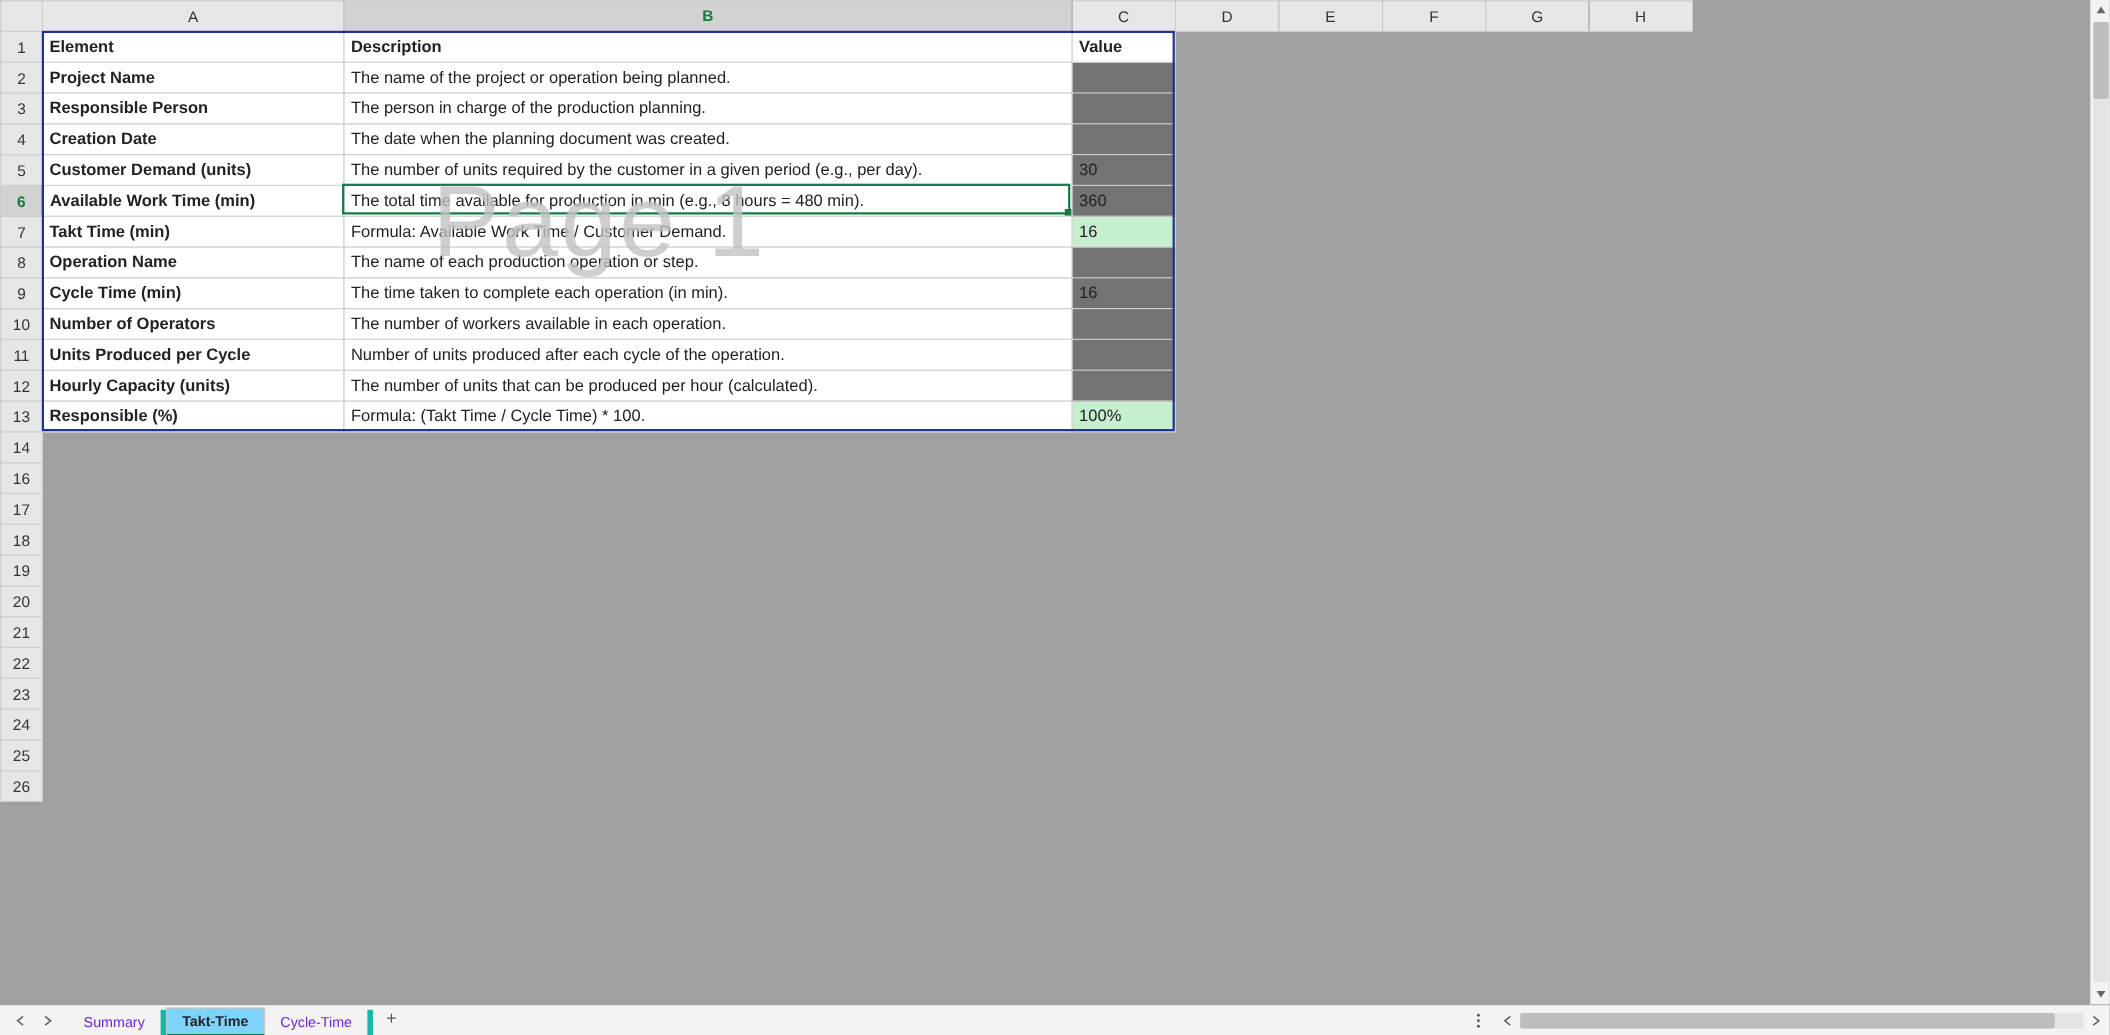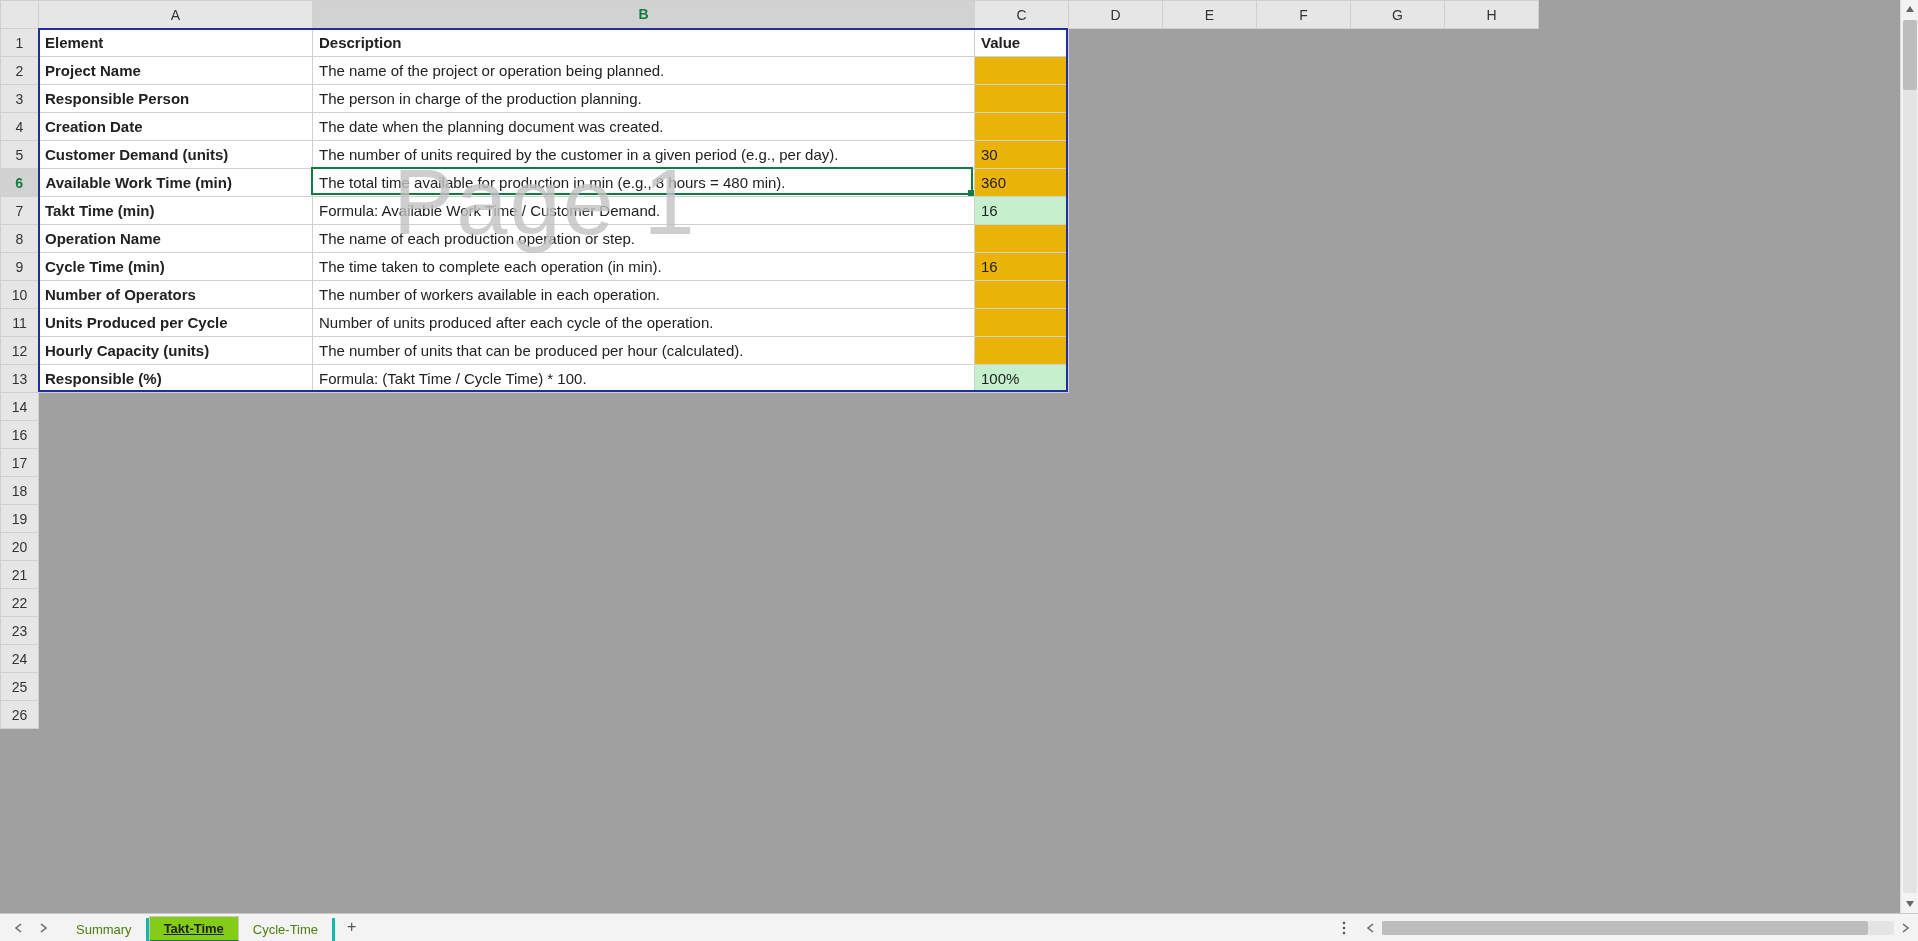--- a/index.html
+++ b/index.html
@@ -15,40 +15,40 @@
   
   .corner { background: #e6e6e6; width: 38px; border-right: 1px solid #b5b5b5; border-bottom: 1px solid #b5b5b5; }
   th.colhead { background: #e6e6e6; color: #333; font-weight: normal; text-align: center; border-bottom: 1px solid #b5b5b5; border-right: 1px solid #d0d0d0; position: relative; }
   th.colhead.sel { background: #d2d2d2; color: #107c41; font-weight: 600; border-bottom: 2px solid #107c41; }
   th.rowhead { background: #e6e6e6; color: #333; font-weight: normal; text-align: center; border-right: 1px solid #b5b5b5; width: 38px; }
   th.rowhead.sel { background: #d2d2d2; color: #107c41; font-weight: 600; border-right: 2px solid #107c41; }
 
   td.cell { background: #ffffff; padding: 2px 6px; font-size: 15px; color: #222; }
   td.cell.bold { font-weight: 700; }
   td.cell.center { text-align: left; }
-  td.cell.shaded { background: #eab308; }
+  td.cell.shaded { background: #737373; }
   td.cell.green { background: #c6efce; }
   td.cell.empty { background: transparent; border: none; }
 
   
   .print-border { position: absolute; border: 2px solid #1f2f9c; pointer-events: none; }
   
   .sel-cell { position: absolute; border: 2px solid #107c41; pointer-events: none; }
   .sel-handle { position: absolute; width: 6px; height: 6px; background: #107c41; right: -3px; bottom: -3px; }
 
   
   .watermark { position: absolute; color: #c2c2c2; font-size: 92px; font-family: Arial, sans-serif; pointer-events: none; user-select: none; letter-spacing: 2px; opacity: 0.8; }
 
   
   .bottom { flex: 0 0 28px; display: flex; align-items: stretch; background: #f3f3f3; border-top: 1px solid #c8c8c8; font-size: 13px; }
   .tab-nav { display: flex; align-items: center; gap: 6px; padding: 0 10px; }
   .tab-nav .navbtn { width: 18px; height: 18px; display: flex; align-items: center; justify-content: center; color: #555; cursor: pointer; }
   .tabs { display: flex; align-items: flex-end; }
-  .tab { padding: 4px 14px; color: #4d7c0f; cursor: pointer; border-right: 3px solid #14b8a6; }
-  .tab.active { background: #84cc16; border-top: 1px solid #c8c8c8; border-left: 1px solid #c8c8c8; border-right: 1px solid #c8c8c8; border-bottom: 2px solid #107c41; color: #222; font-weight: 600; margin-bottom: -1px; text-decoration: underline; }
+  .tab { padding: 4px 14px; color: #6d28d9; cursor: pointer; border-right: 5px solid #14b8a6; }
+  .tab.active { background: #7dd3fc; border-top: 1px solid #c8c8c8; border-left: 1px solid #c8c8c8; border-right: 1px solid #c8c8c8; border-bottom: 2px solid #107c41; color: #222; font-weight: 600; margin-bottom: -1px; }
   .addtab { padding: 4px 12px; color: #555; cursor: pointer; font-size: 16px; }
   .spacer { flex: 1; }
   .menudots { padding: 0 12px; display: flex; align-items: center; color: #555; cursor: pointer; }
 
   
   .hscroll { flex: 0 0 560px; display: flex; align-items: center; gap: 2px; padding: 0 4px; }
   .hs-btn { width: 18px; height: 18px; display: flex; align-items: center; justify-content: center; color: #555; cursor: pointer; }
   .hs-track { flex: 1; height: 14px; background: #e4e4e4; position: relative; border-radius: 2px; }
   .hs-thumb { position: absolute; left: 0; top: 0; height: 100%; width: 95%; background: #bdbdbd; border-radius: 2px; }
 

